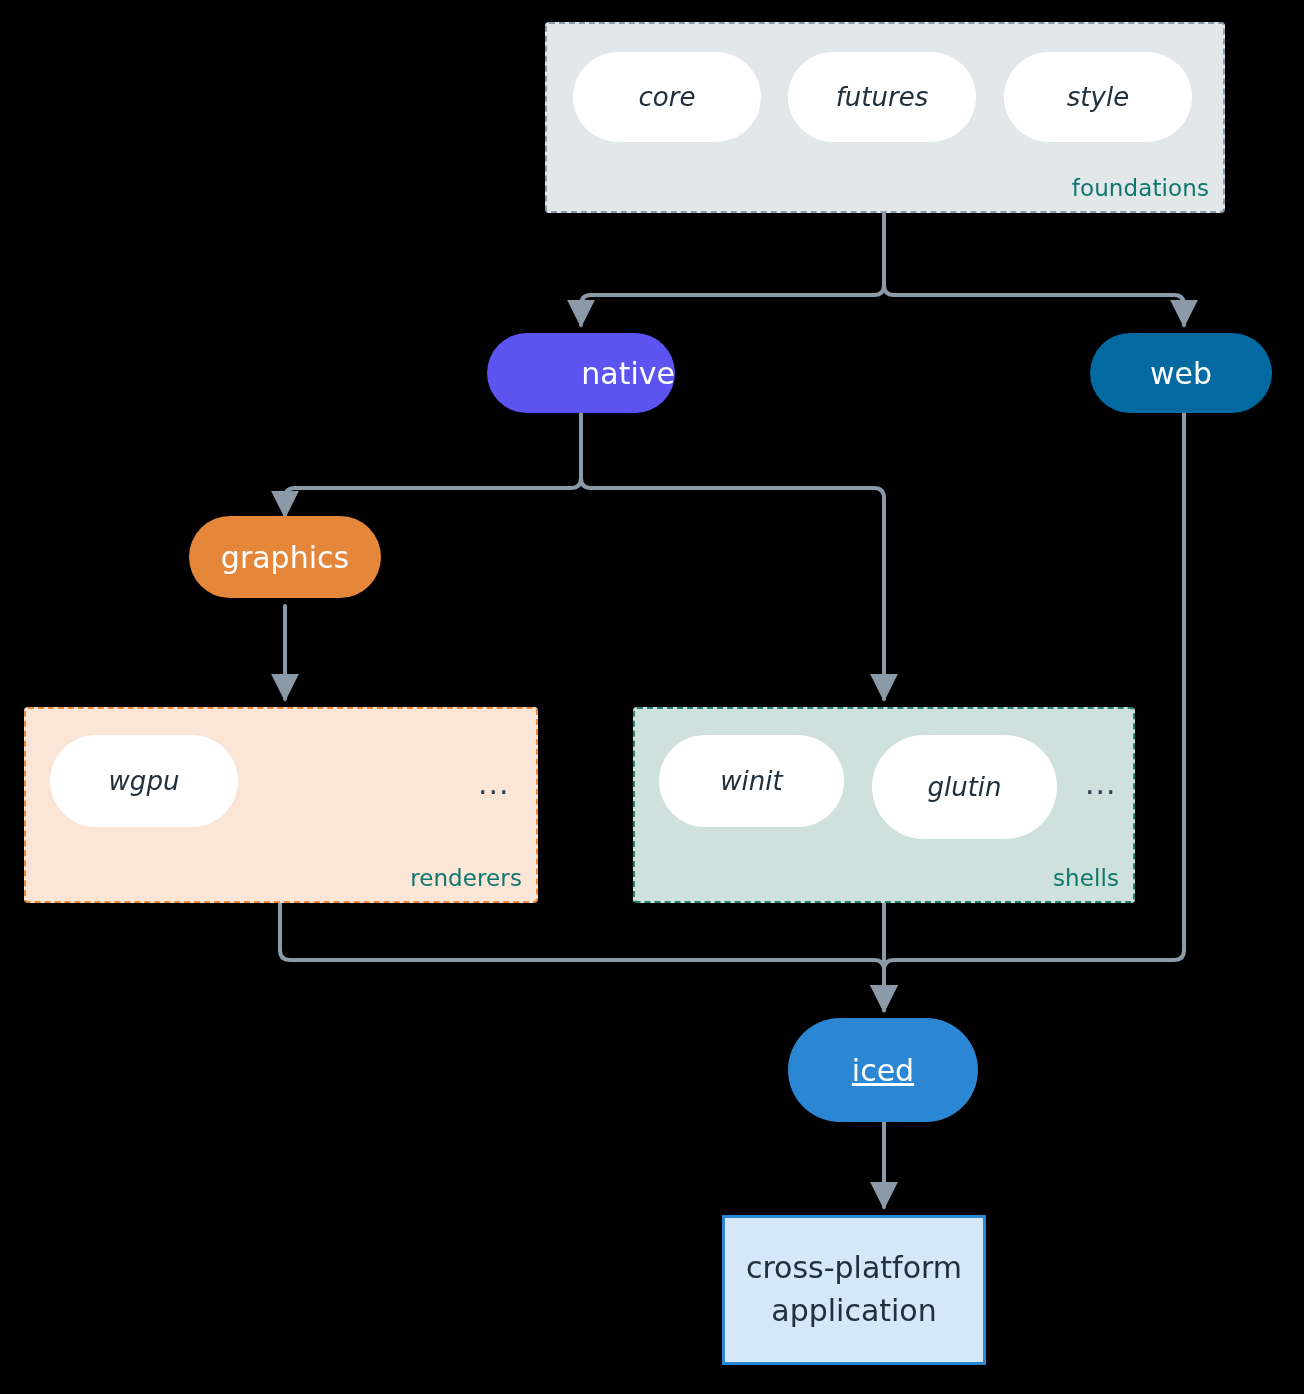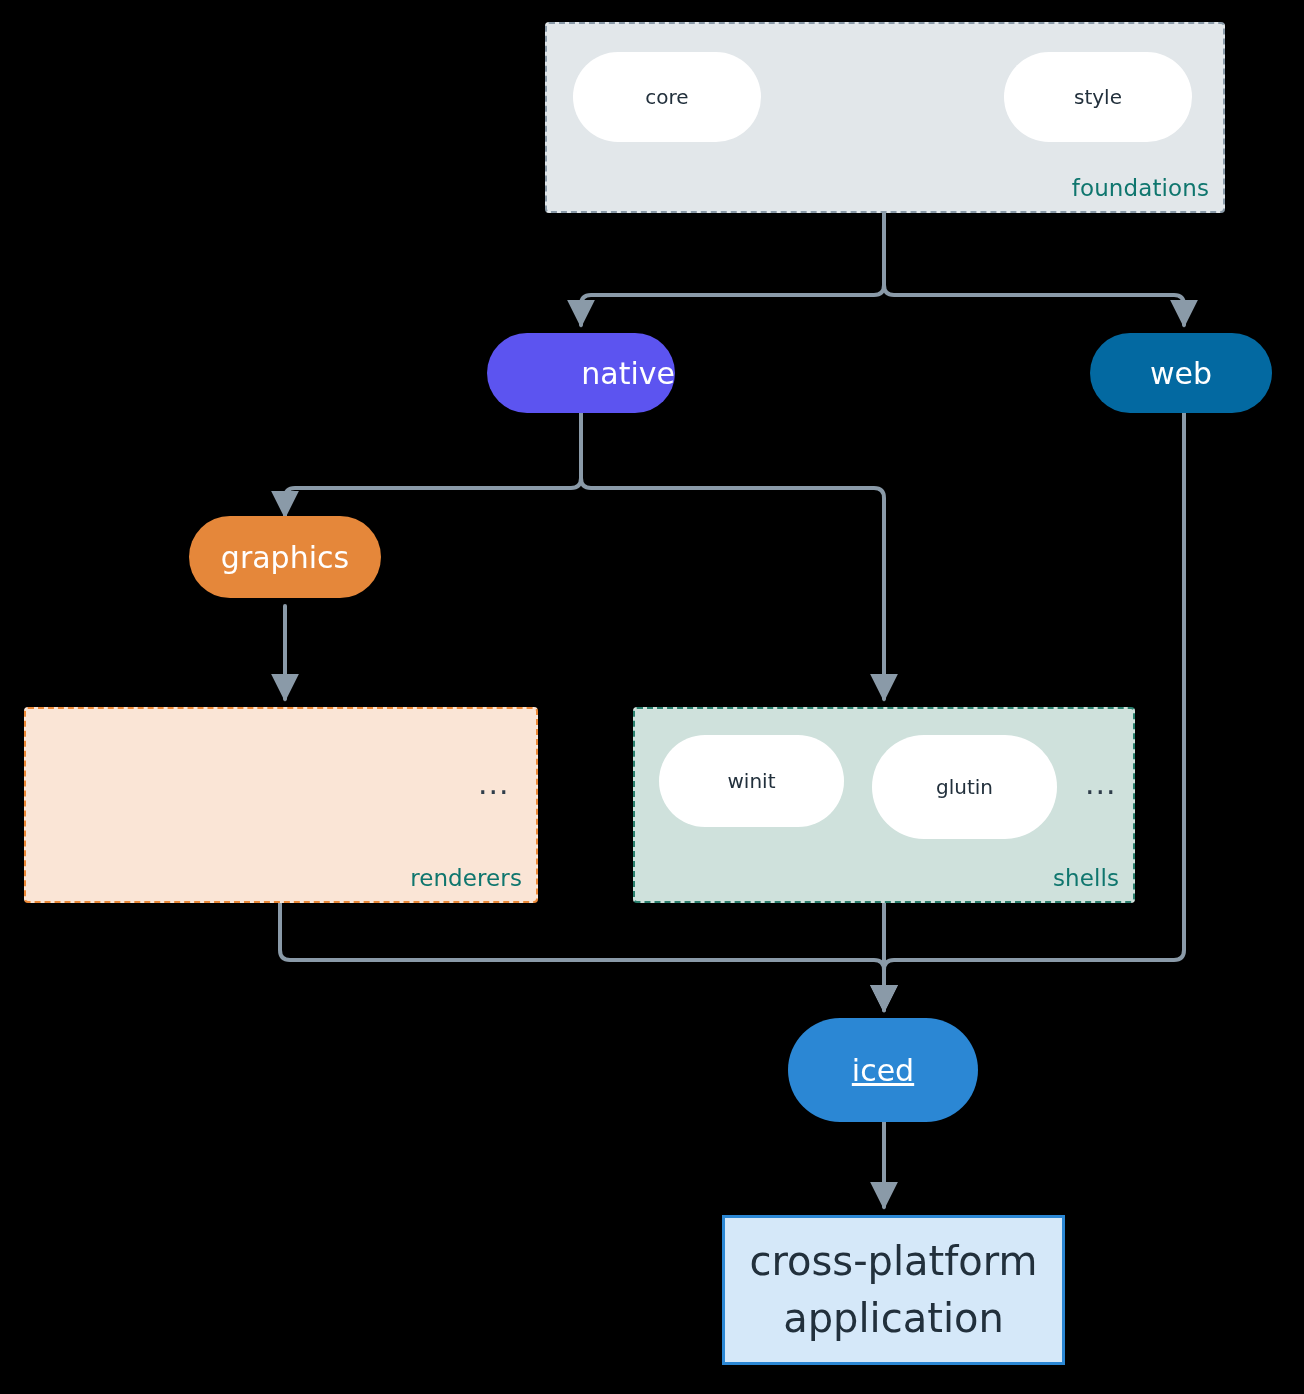--- a/index.html
+++ b/index.html
@@ -69,21 +69,22 @@
     justify-content: center;
     text-align: center;
     white-space: nowrap;
   }
   .stadium {
     border-radius: 999px;
   }
   .leaf {
     background: #ffffff;
     color: #22303c;
-    font-size: 20px;
+    font-size: 26px;
+    font-style: italic;
   }
   .solid {
     color: #ffffff;
     font-size: 30px;
   }
   .dots {
     position: absolute;
     color: #2f3d4a;
     font-size: 30px;
     letter-spacing: 1px;
@@ -120,25 +121,25 @@
   }
   #node-iced {
     left: 788px; top: 1018px; width: 190px; height: 104px;
     background: #2b87d4;
     text-decoration: underline;
   }
 
   
   #node-app {
     left: 722px; top: 1215px;
-    width: 343px; height: 150px;
+    width: 264px; height: 150px;
     background: #d5e8f9;
     border: 3px solid #2b87d4;
     color: #22303c;
-    font-size: 40px;
+    font-size: 30px;
     line-height: 1.42;
     flex-direction: column;
     white-space: normal;
   }
 </style>
 </head>
 <body>
 
 <div id="canvas">
 
@@ -170,36 +171,42 @@
     </g>
   </svg>
 
   <div class="cluster" id="cluster-foundations">
     <span class="cluster-label">foundations</span>
   </div>
 
   <div class="node stadium leaf" id="node-core">
     <span>core</span>
   </div>
+  <div class="node stadium leaf" id="node-futures">
+    <span>futures</span>
+  </div>
   <div class="node stadium leaf" id="node-style">
     <span>style</span>
   </div>
 
   <div class="node stadium solid" id="node-native">
     <span>native</span>
   </div>
   <div class="node stadium solid" id="node-web">
     <span>web</span>
   </div>
   <div class="node stadium solid" id="node-graphics">
     <span>graphics</span>
   </div>
 
   <div class="cluster" id="cluster-renderers">
     <span class="cluster-label">renderers</span>
+  </div>
+  <div class="node stadium leaf" id="node-wgpu">
+    <span>wgpu</span>
   </div>
   <span class="dots" id="dots-renderers">...</span>
 
   <div class="cluster" id="cluster-shells">
     <span class="cluster-label">shells</span>
   </div>
   <div class="node stadium leaf" id="node-winit">
     <span>winit</span>
   </div>
   <div class="node stadium leaf" id="node-glutin">

